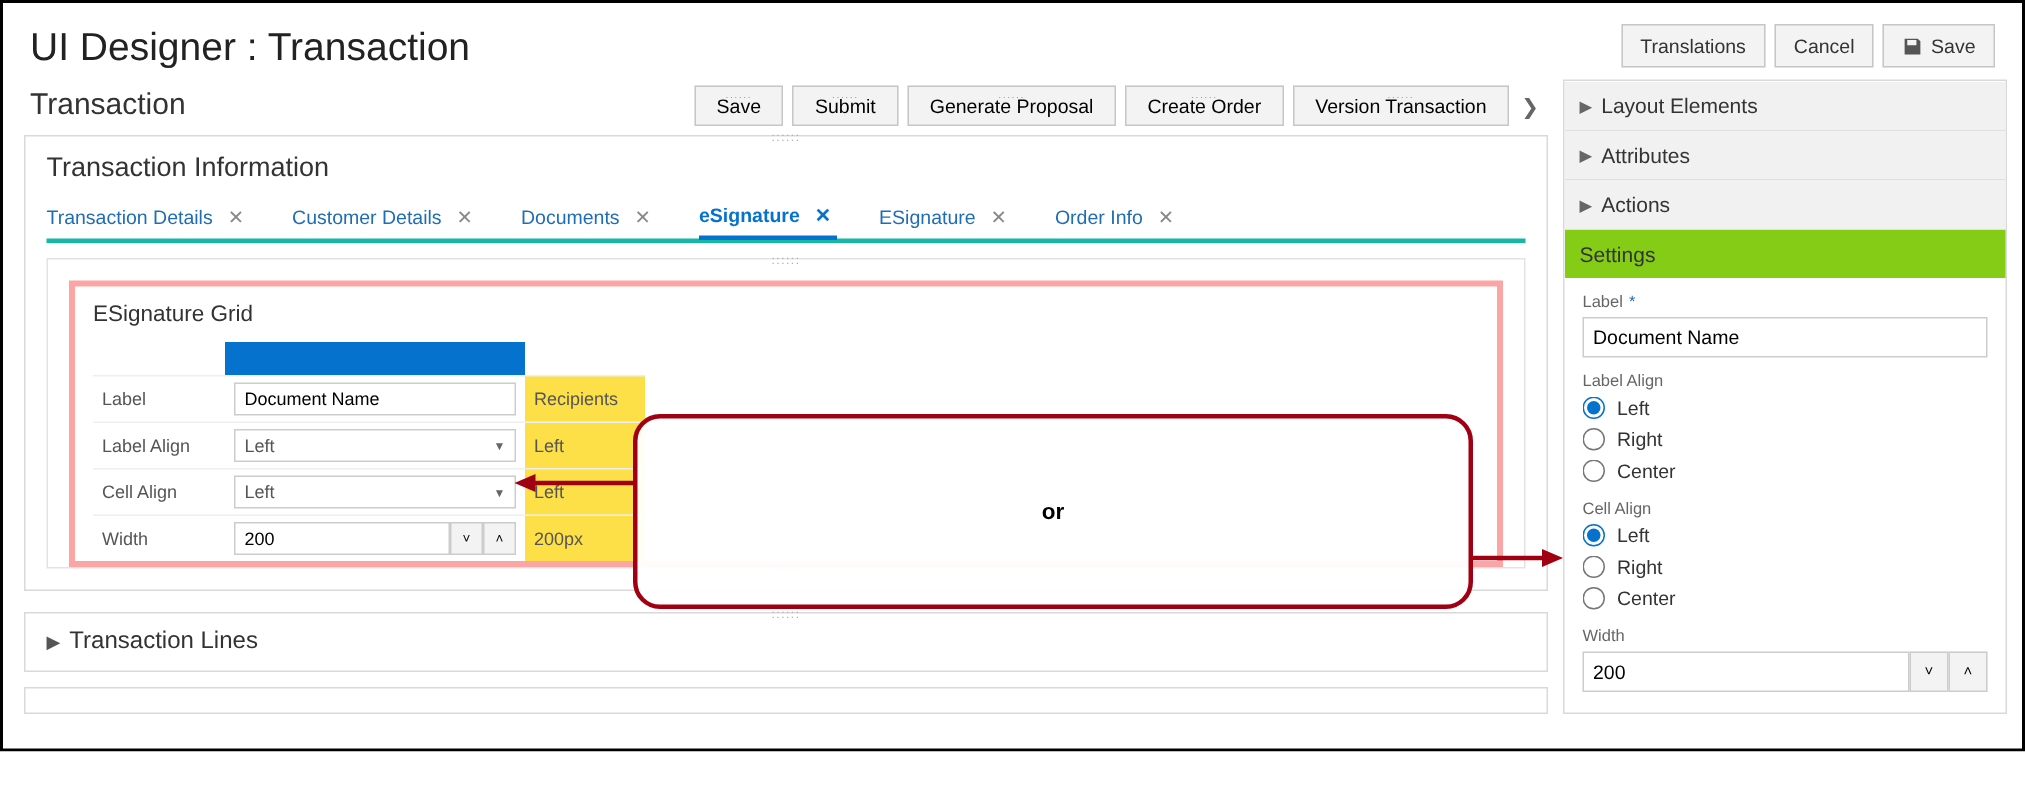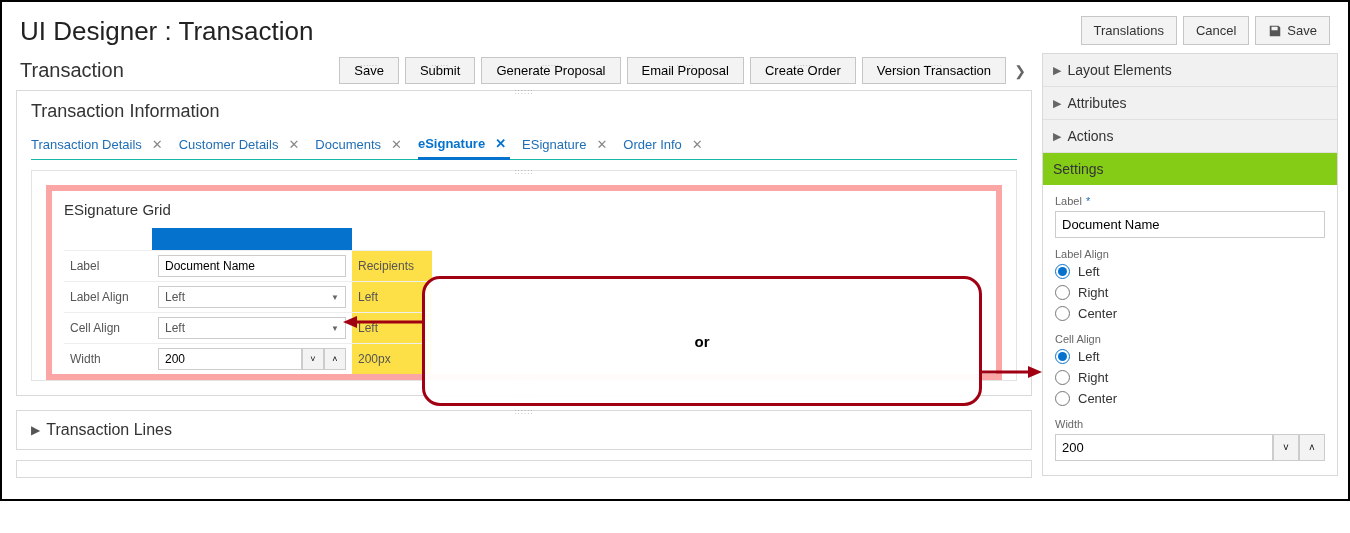--- a/index.html
+++ b/index.html
@@ -28,31 +28,31 @@
   .chev { width: 16px; height: 16px; cursor: pointer; display: flex; align-items: center; justify-content: center; color: #666; font-size: 14px; }
 
   
   .panel { border: 1px solid #d9d9d9; margin-bottom: 10px; padding: 10px 14px 14px 14px; position: relative; }
   .panel h3 { font-size: 18px; font-weight: 400; color: #333; margin-bottom: 10px; }
   .handle-h { position: absolute; left: 50%; transform: translateX(-50%); font-size: 8px; color: #aaa; letter-spacing: 1px; }
   .handle-top { top: -4px; }
   .handle-bot { bottom: -4px; }
 
   
-  .tabs { display: flex; gap: 12px; border-bottom: 1px solid #14b8a6; margin-bottom: 10px; flex-wrap: wrap; }
+  .tabs { display: flex; gap: 28px; border-bottom: 3px solid #14b8a6; margin-bottom: 10px; flex-wrap: wrap; }
   .tab { display: flex; align-items: center; gap: 6px; padding: 4px 0 6px 0; }
   .tab a { color: #1f6db5; text-decoration: none; font-size: 13px; cursor: pointer; }
   .tab .x { color: #888; font-size: 13px; cursor: pointer; padding: 0 4px; }
   .tab.active { border-bottom: 3px solid #0572ce; margin-bottom: -1px; }
   .tab.active a { color: #0572ce; font-weight: 600; }
   .tab.active .x { color: #0572ce; font-weight: bold; }
 
   
   .inner { border: 1px solid #e3e3e3; padding: 14px 14px 0 14px; position: relative; }
-  .gridbox { border: 6px solid #fca5a5; padding: 10px 0 0 12px; }
+  .gridbox { border: 4px solid #fca5a5; padding: 10px 0 0 12px; }
   .gridbox h4 { font-size: 15px; font-weight: 400; color: #333; margin-bottom: 10px; }
   .gridtbl { display: grid; grid-template-columns: 88px 200px 80px; }
   .gh { height: 22px; display: flex; align-items: center; font-size: 12px; }
   .gh.sel { background: #0572ce; }
   .gcell { padding: 4px 6px; font-size: 12px; color: #555; border-top: 1px solid #eee; display: flex; align-items: center; min-height: 28px; }
   .gcell.lab { background: transparent; }
   .gcell input[type=text] { width: 100%; border: 1px solid #ccc; padding: 3px 6px; font-size: 12px; }
   .gcell .sel-wrap { width: 100%; border: 1px solid #ccc; display: flex; align-items: center; justify-content: space-between; padding: 3px 6px; font-size: 12px; background: #fff; }
   .sel-wrap .tri { font-size: 8px; color: #666; }
   .spin-wrap { display: flex; width: 100%; }
@@ -111,21 +111,20 @@
   <div class="cols">
 
     <div class="leftcol">
 
       <div class="subhdr">
         <h2>Transaction</h2>
         <div class="action-btns">
           <button class="abtn dots">Save</button>
           <button class="abtn dots">Submit</button>
           <button class="abtn dots">Generate Proposal</button>
-          <button class="abtn dots">Email Proposal</button>
           <button class="abtn dots">Create Order</button>
           <button class="abtn dots">Version Transaction</button>
           <div class="chev">❯</div>
         </div>
       </div>
 
       <div class="panel">
         <span class="handle-h handle-top">::::::</span>
         <h3>Transaction Information</h3>
 

